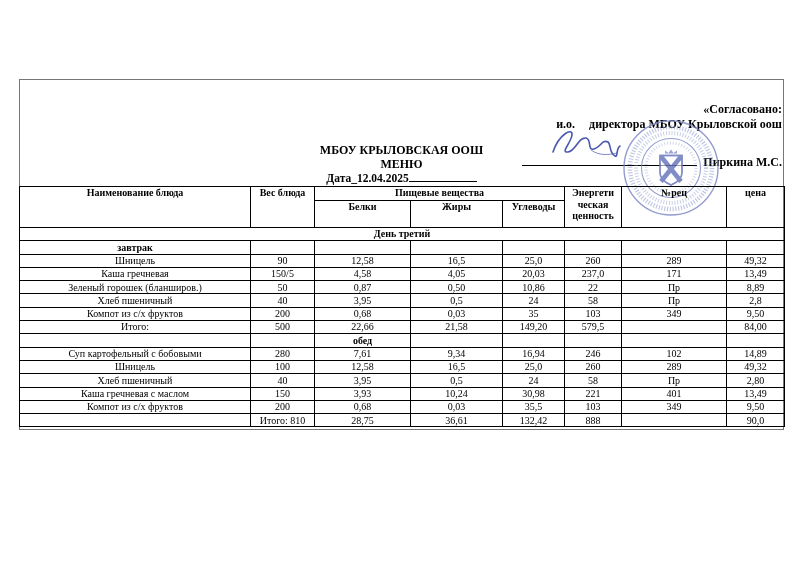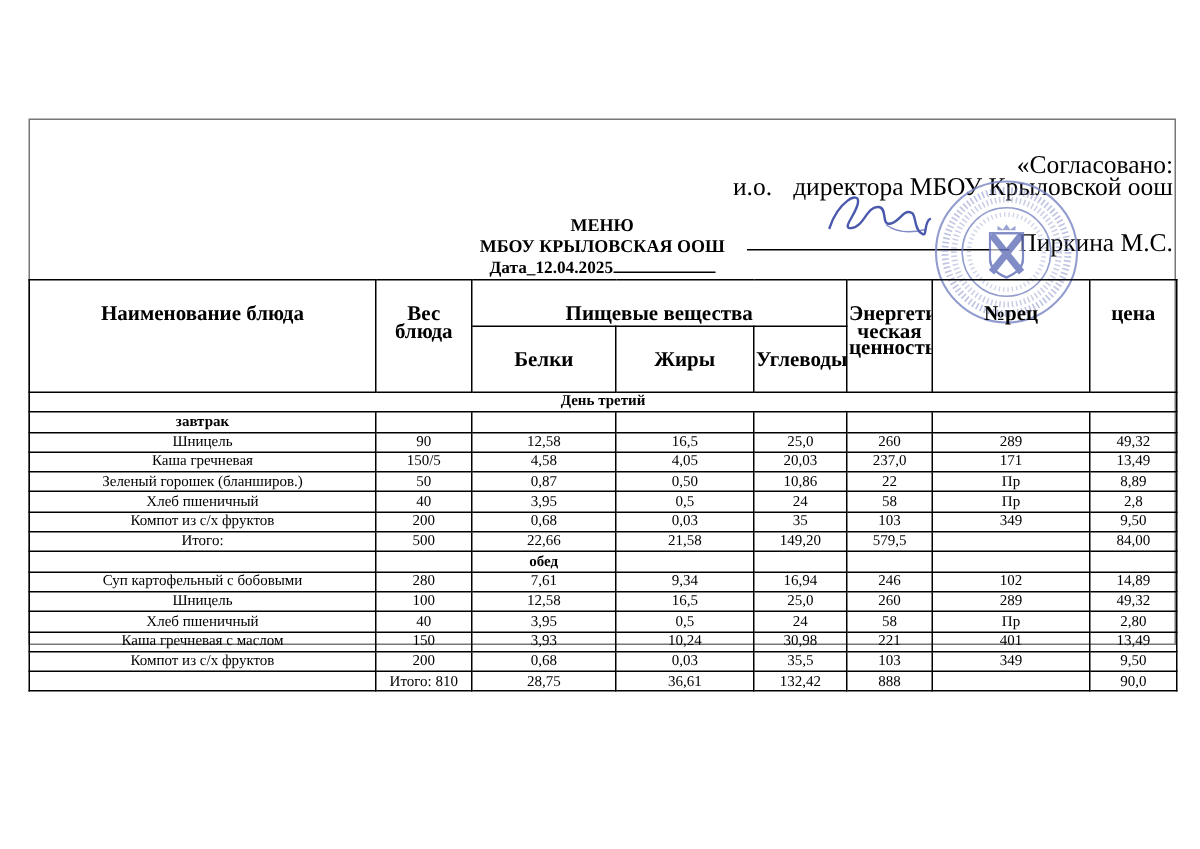--- a/index.html
+++ b/index.html
@@ -7,21 +7,21 @@
     position:relative;width:800px;height:566px;background:#ffffff;overflow:hidden;
     font-family:"Liberation Serif","DejaVu Serif",serif;color:#000;
   }
   .sheet{
     position:absolute;left:19px;top:79px;width:765px;height:351px;
     border:1px solid #777;box-sizing:border-box;background:#fff;
   }
   
   .approval{
     position:absolute;top:22px;right:1px;text-align:right;
-    font-weight:normal;font-size:17px;line-height:15px;white-space:nowrap;
+    font-weight:bold;font-size:12px;line-height:15px;white-space:nowrap;
   }
   .approval .row3{margin-top:22px;}
   .pos-prefix{margin-right:14px;padding-left:33px;}
   .sig-line{
     display:inline-block;width:175px;height:11px;
     border-bottom:1px solid #000;vertical-align:baseline;margin-right:6px;
   }
   
   .title-block{
     position:absolute;top:64px;left:0;width:100%;text-align:center;
@@ -34,22 +34,22 @@
   
   table.menu{
     position:absolute;left:-1px;top:106px;width:765px;
     border-collapse:collapse;table-layout:fixed;
   }
   table.menu th,table.menu td{
     border:1px solid #000;padding:0 1px;text-align:center;
     overflow:hidden;white-space:nowrap;
   }
   table.menu th{
-    font-size:14px;font-weight:bold;vertical-align:top;
-    line-height:11.5px;white-space:normal;padding-top:17px;
+    font-size:10px;font-weight:bold;vertical-align:top;
+    line-height:11.5px;white-space:normal;padding-top:0;
   }
   table.menu thead tr.h1 th{height:13px;}
   table.menu thead tr.h2 th{height:26px;}
   table.menu tbody td{
     height:12.3px;font-size:10px;line-height:11.5px;vertical-align:middle;
   }
   td.day-cell{font-weight:bold;}
   td.section-label{font-weight:bold;}
   td.align-right{text-align:right;padding-right:4px;margin-top:37px;}
   
@@ -81,22 +81,22 @@
       <circle cx="0" cy="0" r="25" fill="none" stroke="#7b87c4" stroke-width="3" stroke-dasharray="0.9,2" opacity=".45"></circle>
       <g transform="translate(0,2.5)">
         <path d="M-6,-17 L-6,-20 L-2.5,-17.5 L0,-21 L2.5,-17.5 L6,-20 L6,-17 Z" fill="#7b87c4" opacity=".9"></path>
         <path d="M-11,-15 L11,-15 L11,2 Q11,10 0,14.5 Q-11,10 -11,2 Z" fill="#ffffff" fill-opacity=".75" stroke="#6673bb" stroke-width="1.4"></path>
         <path d="M-10,-14 L10,11 M10,-14 L-10,11" stroke="#6673bb" stroke-width="4.6"></path>
         <path d="M-11,-15 L11,-15 L11,2 Q11,10 0,14.5 Q-11,10 -11,2 Z" fill="none" stroke="#6673bb" stroke-width="1.4"></path>
       </g>
     </svg>
 
     <div class="title-block">
+      <div>МБОУ КРЫЛОВСКАЯ ООШ</div>
       <div>МЕНЮ</div>
-      <div>МБОУ КРЫЛОВСКАЯ ООШ</div>
       <div class="date-row"><span>Дата_12.04.2025</span><span class="date-underline"></span></div>
     </div>
 
     <table class="menu">
       <colgroup>
         <col style="width:231px">
           <col style="width:64px">
           <col style="width:96px">
         <col style="width:92px">
           <col style="width:62px">

